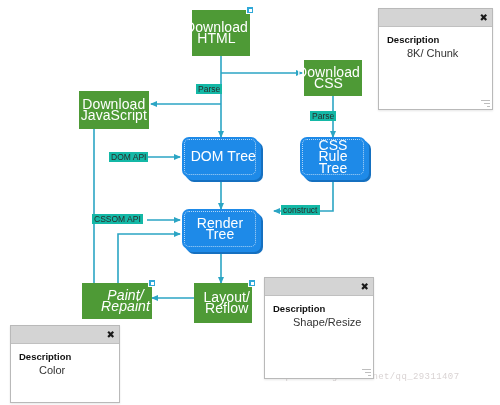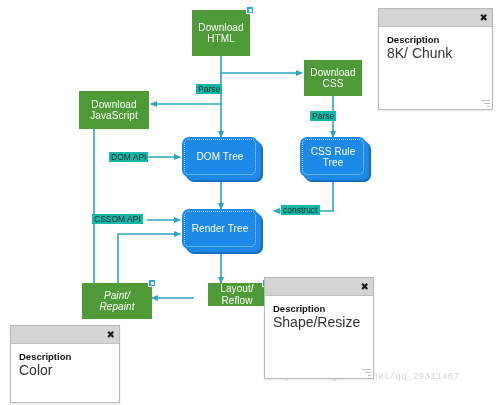--- a/index.html
+++ b/index.html
@@ -12,24 +12,24 @@
     -webkit-font-smoothing:antialiased;
   }
   #canvas{position:absolute;left:0;top:0;width:500px;height:405px;}
 
   
   #wires{position:absolute;left:0;top:0;width:500px;height:405px;}
 
   
   .node{
     position:absolute;
-    display:flex;align-items:center;justify-content:center;
+    display:flex;align-items:center;justify-content:flex-end;
     text-align:center;
     color:#ffffff;
-    font-size:10px;
+    font-size:14px;
     line-height:11.5px;
     letter-spacing:.1px;
     box-sizing:border-box;
     z-index:4;
   }
   .node .lbl{white-space:pre-line;display:block;padding:0 2px;}
 
   .green{background:#4e9a36;}
   .blue{
     background:#1e8ae8;
@@ -80,21 +80,21 @@
     position:relative;
   }
   .popup .close{
     position:absolute;right:4px;top:1px;
     font-size:10px;font-weight:bold;color:#1a1a1a;
     line-height:15px;
     cursor:pointer;
   }
   .popup .body{padding:7px 8px 0 8px;}
   .popup .ttl{font-size:9.5px;font-weight:bold;color:#111;line-height:12px;}
-  .popup .txt{font-size:14px;color:#333;line-height:12px;margin-top:1px;}
+  .popup .txt{font-size:11px;color:#333;line-height:12px;margin-top:1px;margin-left:20px;}
   .popup .grip{
     position:absolute;right:2px;bottom:1px;
     width:9px;height:9px;opacity:.55;
   }
   .popup .grip span{
     display:block;height:1px;background:#8a8a8a;margin-left:auto;
   }
   .popup .grip span:nth-child(1){width:9px;margin-top:1px;}
   .popup .grip span:nth-child(2){width:6px;margin-top:2px;}
   .popup .grip span:nth-child(3){width:3px;margin-top:2px;}
@@ -184,21 +184,21 @@
   </div>
 
   <div class="node green" style="left:82px;top:283px;width:70px;height:36px;font-style:italic;">
     <span class="lbl">Paint/
 Repaint</span>
     <span class="badge" style="right:-4px;top:-4px;">
         <i></i>
       </span>
   </div>
 
-  <div class="node green" style="left:208px;top:283px;width:58px;height:23px;">
+  <div class="node green" style="left:194px;top:283px;width:58px;height:40px;">
     <span class="lbl">Layout/
 Reflow</span>
     <span class="badge" style="right:-4px;top:-4px;">
         <i></i>
       </span>
   </div>
 
   <div class="elabel" style="left:196px;top:84px;">Parse</div>
   <div class="elabel" style="left:310px;top:111px;">Parse</div>
   <div class="elabel" style="left:109px;top:152px;">DOM API</div>

